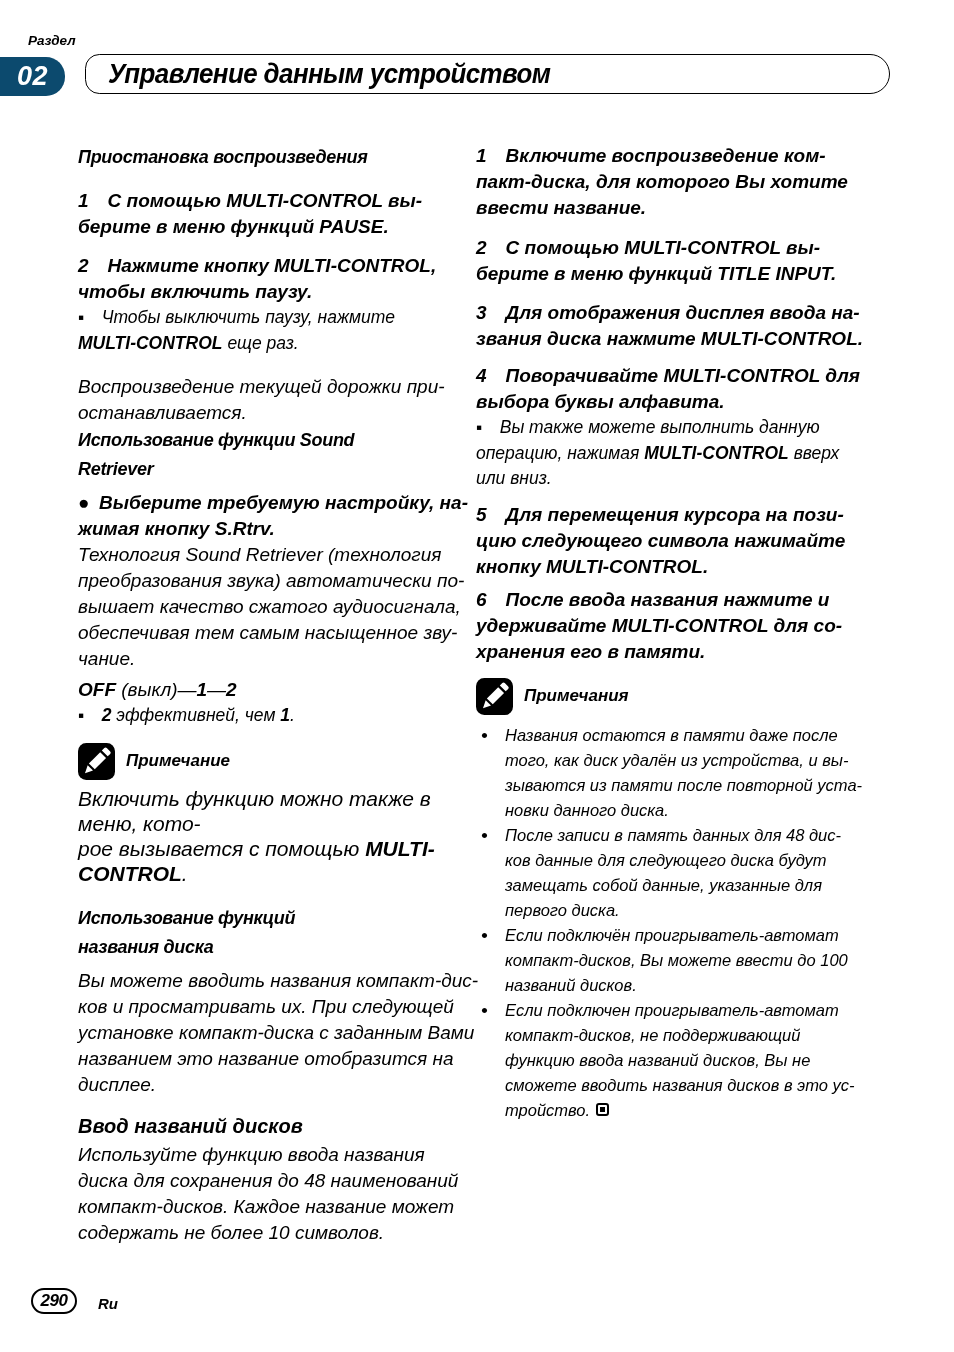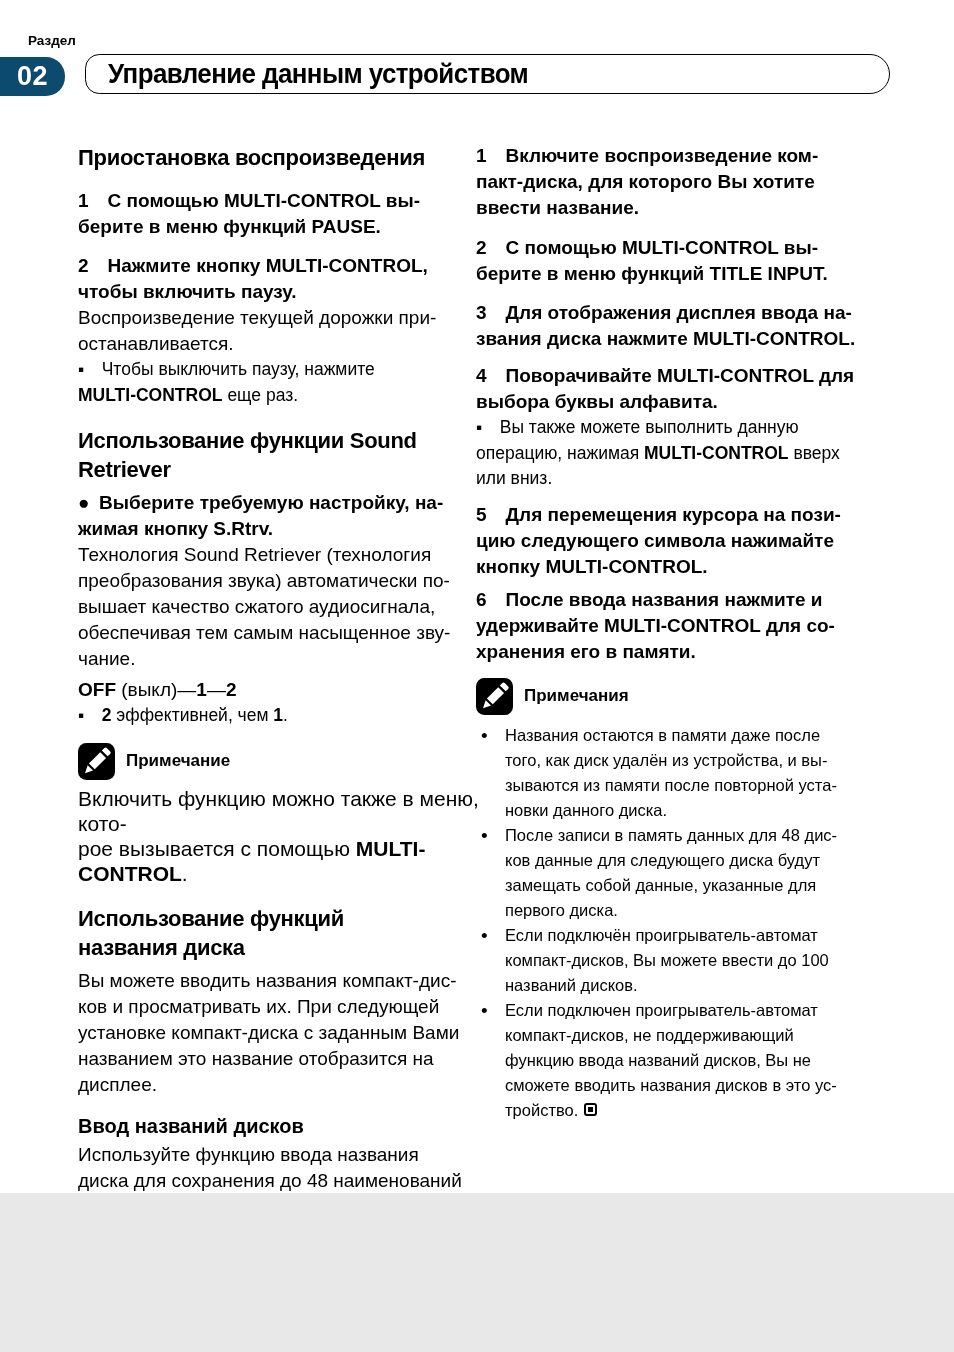--- a/index.html
+++ b/index.html
@@ -1,38 +1,38 @@
 <!DOCTYPE html>
 <html><head>
 <meta charset="utf-8">
 <style>
   html,body{margin:0;padding:0;background:#e8e8e8;}
   .page{
-    position:relative;width:954px;height:1193px;background:#ffffff;
+    position:relative;width:954px;height:1352px;background:#ffffff;
     font-family:"Liberation Sans","DejaVu Sans",sans-serif;color:#000;
-    margin:0 auto;overflow:hidden;
+    margin:0 auto;overflow:hidden;font-style:italic;
   }
   .kicker{position:absolute;left:28px;top:33px;font-size:13.5px;font-weight:700;}
   .badge{
     position:absolute;left:0;top:57px;width:65px;height:39px;background:#0c4a6e;
     border-radius:0 19px 19px 0;display:flex;align-items:center;justify-content:center;
   }
   .badge span{color:#fff;font-weight:700;font-size:27px;letter-spacing:0.5px;}
   .title-pill{
     position:absolute;left:85px;top:54px;width:805px;height:40px;
     border:1.6px solid #000;border-radius:15px 21px 21px 15px;
     display:flex;align-items:center;box-sizing:border-box;padding-left:22px;
   }
   .title-pill .title-text{font-size:27px;font-weight:700;letter-spacing:-0.6px;transform:scaleX(.96);transform-origin:left center;white-space:nowrap;}
   .col{position:absolute;top:143px;}
   .col-left{left:78px;width:408px;}
   .col-right{left:476px;width:405px;}
   .col p,.col .h1,.col .h2{margin:0;padding:0;}
   .rich{white-space:pre-line;}
-  .h1{font-size:22px;line-height:29px;font-weight:700;letter-spacing:-0.3px;white-space:pre-line;}
+  .h1{font-size:18px;line-height:29px;font-weight:700;letter-spacing:-0.3px;white-space:pre-line;}
   .h2{font-size:20px;line-height:24px;font-weight:700;}
   .step{font-size:19px;line-height:26px;font-weight:700;}
   .body{font-size:19px;line-height:26px;}
   .sub{font-size:17.5px;line-height:25.5px;}
   .note{font-size:21px;line-height:25px;}
   .b{font-weight:700;}
   .mb4{margin-bottom:4px!important;}  .mb5{margin-bottom:5px!important;}
   .mb6{margin-bottom:6px!important;}  .mb7{margin-bottom:7px!important;}
   .mb8{margin-bottom:8px!important;}  .mb10{margin-bottom:10px!important;}
   .mb11{margin-bottom:11px!important;}.mb13{margin-bottom:13px!important;}
@@ -79,24 +79,24 @@
     <span class="title-text">Управление данным устройством</span>
   </div>
 
   <div class="col col-left">
     <div class="h1 mb16">Приостановка воспроизведения</div>
 
     <p class="rich step mb13"><span class="b">1 С помощью MULTI-CONTROL вы-
 берите в меню функций PAUSE.</span></p>
     <p class="rich step"><span class="b">2 Нажмите кнопку MULTI-CONTROL,
 чтобы включить паузу.</span></p>
+    <p class="rich sub mb18"><span>▪ Чтобы выключить паузу, нажмите
+</span><span class="b">MULTI-CONTROL</span><span> еще раз.</span></p>
     <p class="rich body"><span>Воспроизведение текущей дорожки при-
 останавливается.</span></p>
-    <p class="rich sub mb18"><span>▪ Чтобы выключить паузу, нажмите
-</span><span class="b">MULTI-CONTROL</span><span> еще раз.</span></p>
 
     <div class="h1 mb6">Использование функции Sound
 Retriever</div>
     <p class="rich step"><span class="b">● Выберите требуемую настройку, на-
 жимая кнопку S.Rtrv.</span></p>
     <p class="rich body mb5"><span>Технология Sound Retriever (технология
 преобразования звука) автоматически по-
 вышает качество сжатого аудиосигнала,
 обеспечивая тем самым насыщенное зву-
 чание.</span></p>

